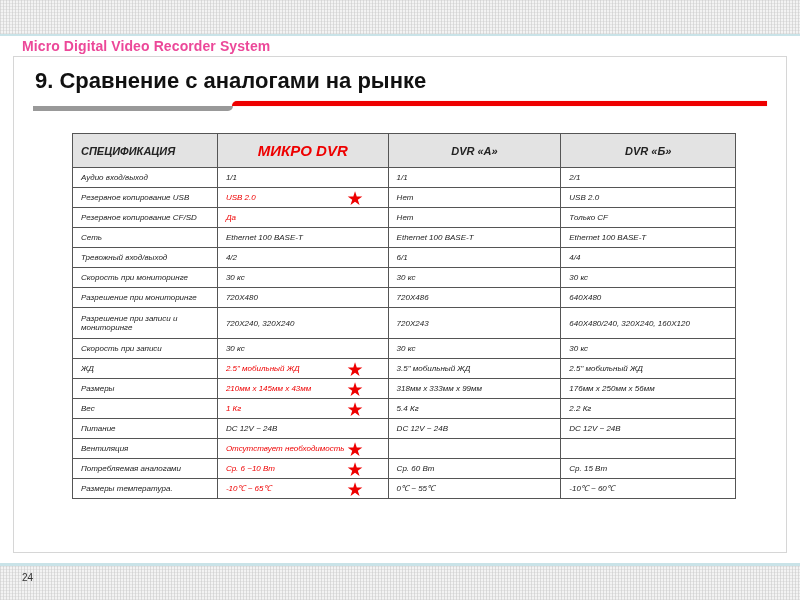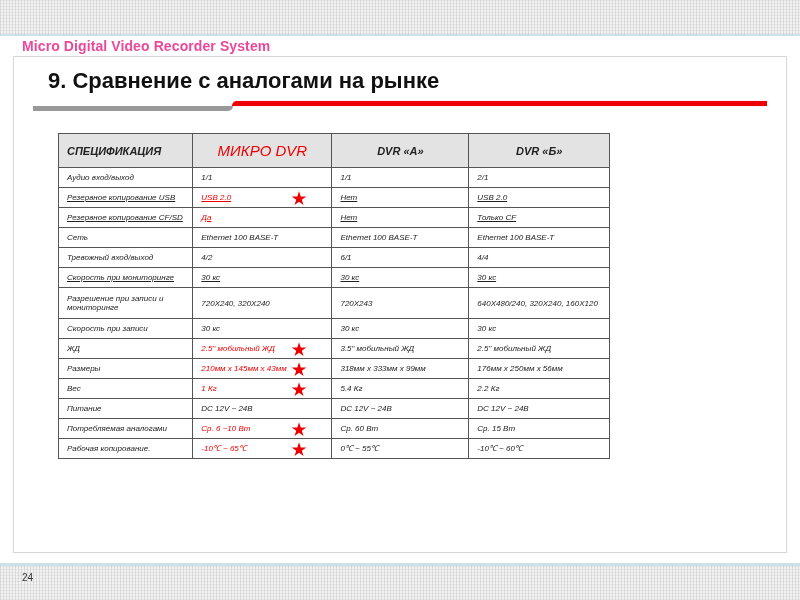--- a/index.html
+++ b/index.html
@@ -20,51 +20,51 @@
     .subtitle {
       position: absolute; left: 22px; top: 38px;
       font-size: 14px; font-weight: bold; color: #ec4899;
       letter-spacing: 0.1px;
     }
     .frame {
       position: absolute; left: 13px; top: 56px; width: 774px; height: 497px;
       border: 1px solid #d6d6d6; background: #fff; box-sizing: border-box;
     }
     .title {
-      position: absolute; left: 48px; top: 68px;
+      position: absolute; left: 35px; top: 68px;
       font-size: 22px; font-weight: bold; color: #111;
     }
     .underline-gray {
       position: absolute; left: 33px; top: 106px; width: 200px; height: 5px;
       background: #999; border-radius: 0 0 6px 0;
     }
     .underline-red {
       position: absolute; left: 232px; top: 101px; width: 535px; height: 5px;
       background: #ee0000; border-radius: 6px 0 0 0;
       box-shadow: 0 0 1px #ff8080;
     }
     table.spec {
-      position: absolute; left: 58px; top: 133px;
-      border-collapse: collapse; width: 552px;
+      position: absolute; left: 72px; top: 133px;
+      border-collapse: collapse; width: 664px;
       font-style: italic; font-size: 8px; color: #222;
     }
     table.spec th, table.spec td {
       border: 1px solid #555; padding: 0 8px;
       text-align: left; vertical-align: middle;
       position: relative;
     }
     table.spec thead th {
       height: 33px; background: #e3e3e3; font-size: 11px; font-weight: bold;
       text-align: center; color: #222;
     }
     table.spec thead th.spec-head { text-align: left; font-size: 11px; }
-    table.spec thead th.micro { color: #ee0000; font-size: 15px; font-weight: normal; font-style: italic; }
+    table.spec thead th.micro { color: #ee0000; font-size: 15px; font-weight: bold; font-style: italic; }
     table.spec td { height: 19px; line-height: 9px; }
     table.spec td.tall { height: 30px; }
-    table.spec td.cramped { line-height: 8px; text-decoration: underline; }
+    table.spec td.cramped { line-height: 8px; }
     table.spec td.red { color: #ee0000; }
     col.c1 { width: 145px; }
     col.c2 { width: 171px; }
     col.c3 { width: 173px; }
     col.c4 { width: 175px; }
     .star {
       position: absolute; right: 24px; top: 50%; transform: translateY(-50%);
       color: #ee0000; font-size: 19px; font-style: normal; line-height: 1;
     }
     .page-num {
@@ -131,20 +131,26 @@
         <td><span>6/1</span></td>
         <td><span>4/4</span></td>
       </tr>
       <tr>
         <td class="cramped"><span>Скорость при мониторинге</span></td>
         <td class="cramped"><span>30 кс</span></td>
         <td class="cramped"><span>30 кс</span></td>
         <td class="cramped"><span>30 кс</span></td>
       </tr>
       <tr>
+        <td class="cramped"><span>Разрешение при мониторинге</span></td>
+        <td class="cramped"><span>720X480</span></td>
+        <td class="cramped"><span>720X486</span></td>
+        <td class="cramped"><span>640X480</span></td>
+      </tr>
+      <tr>
         <td class="tall"><span>Разрешение при записи и мониторинге</span></td>
         <td class="tall"><span>720X240, 320X240</span></td>
         <td class="tall"><span>720X243</span></td>
         <td class="tall"><span>640X480/240, 320X240, 160X120</span></td>
       </tr>
       <tr>
         <td><span>Скорость при записи</span></td>
         <td><span>30 кс</span></td>
         <td><span>30 кс</span></td>
         <td><span>30 кс</span></td>
@@ -167,27 +173,33 @@
         <td><span>5.4 Кг</span></td>
         <td><span>2.2 Кг</span></td>
       </tr>
       <tr>
         <td><span>Питание</span></td>
         <td><span>DC 12V ~ 24В</span></td>
         <td><span>DC 12V ~ 24В</span></td>
         <td><span>DC 12V ~ 24В</span></td>
       </tr>
       <tr>
+        <td><span>Вентиляция</span></td>
+        <td class="red"><span>Отсутствует необходимость</span><span class="star">★</span></td>
+        <td><span></span></td>
+        <td><span></span></td>
+      </tr>
+      <tr>
         <td><span>Потребляемая аналогами</span></td>
         <td class="red"><span>Ср. 6 ~10 Вт</span><span class="star">★</span></td>
         <td><span>Ср. 60 Вт</span></td>
         <td><span>Ср. 15 Вт</span></td>
       </tr>
       <tr>
-        <td><span>Рабочая копирование.</span></td>
+        <td><span>Размеры температура.</span></td>
         <td class="red"><span>-10℃ ~ 65℃</span><span class="star">★</span></td>
         <td><span>0℃ ~ 55℃</span></td>
         <td><span>-10℃ ~ 60℃</span></td>
       </tr>
     </tbody>
 </table>
 
 <div class="band bottom"></div>
 <div class="page-num">24</div>
 

